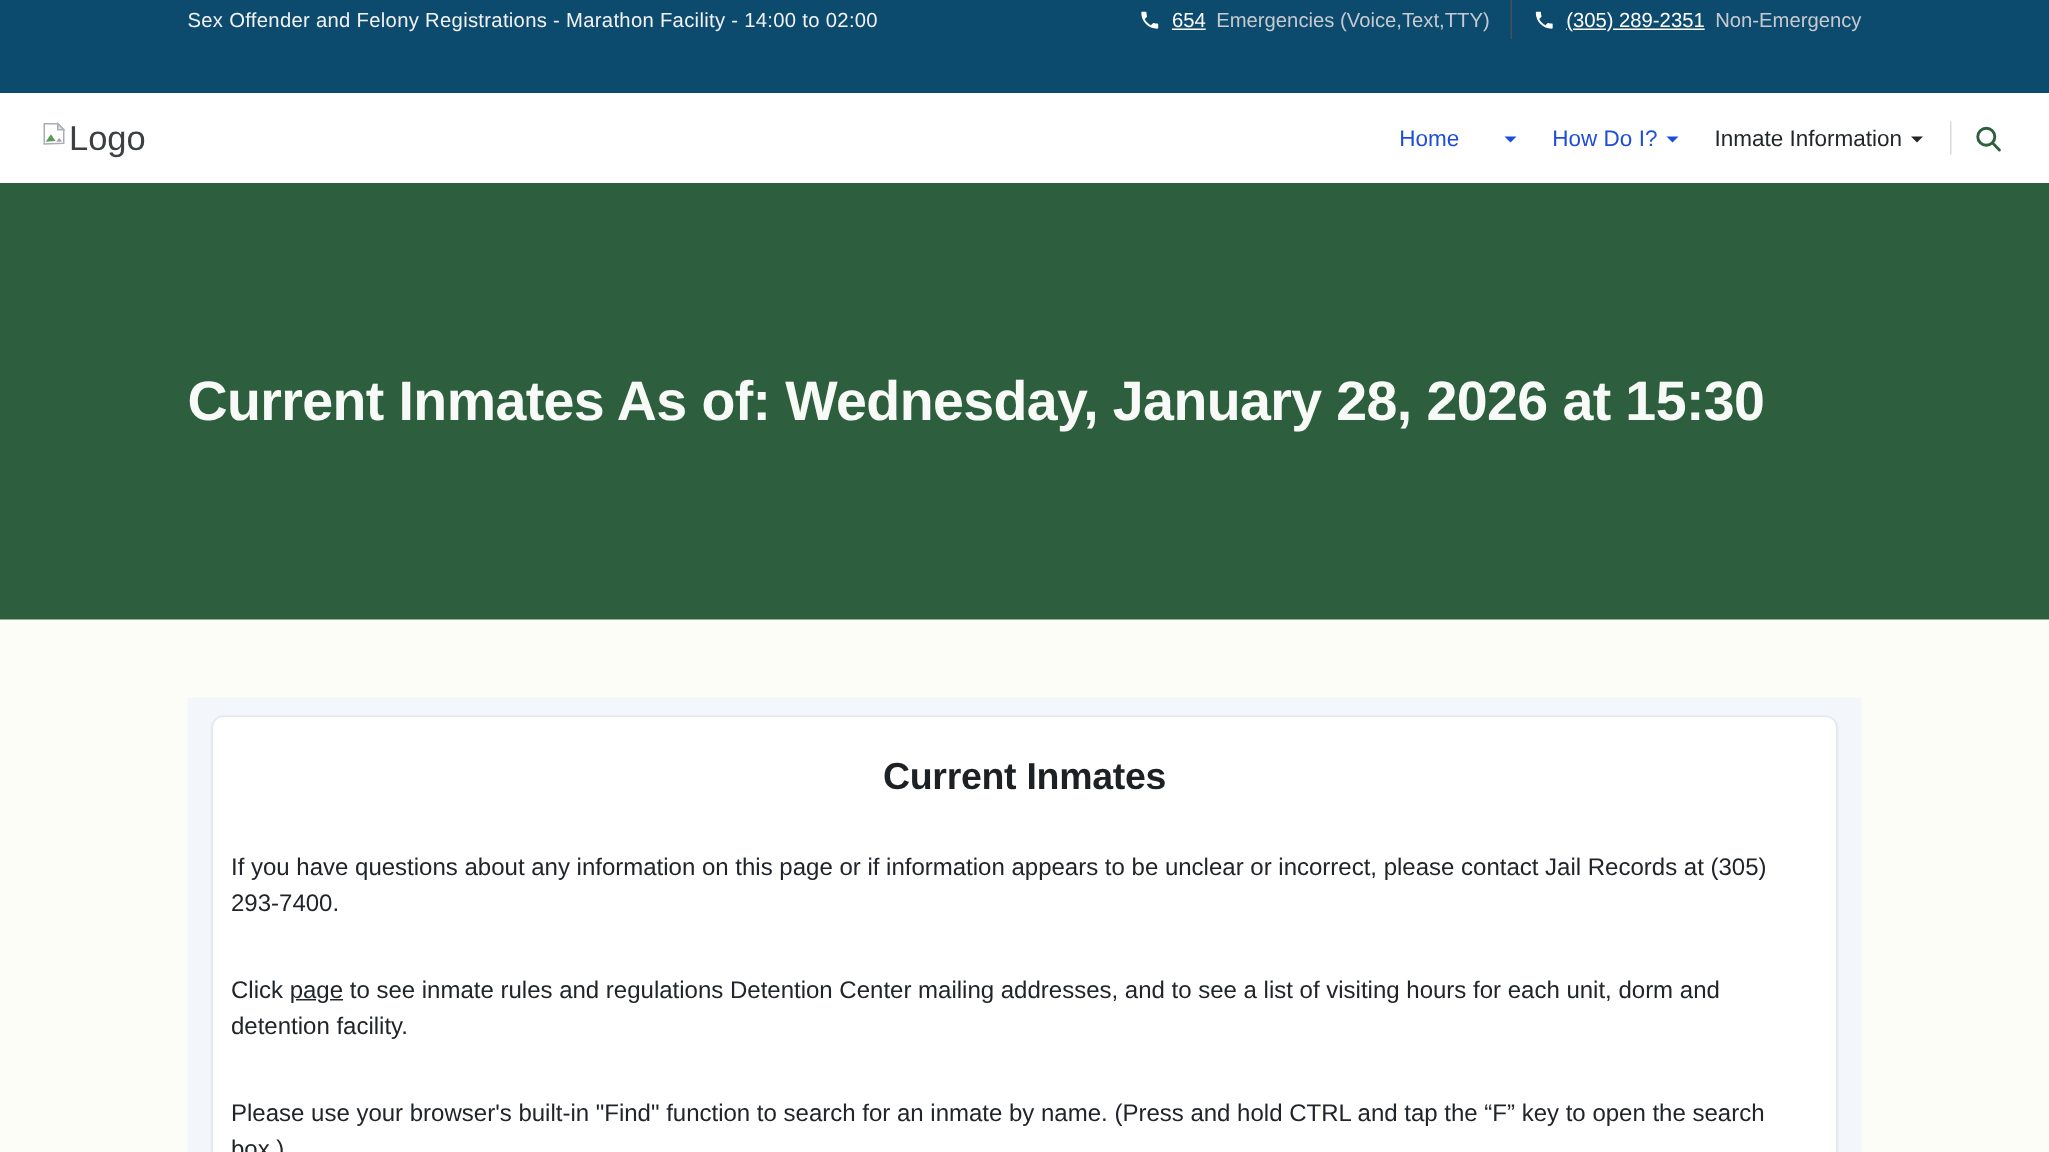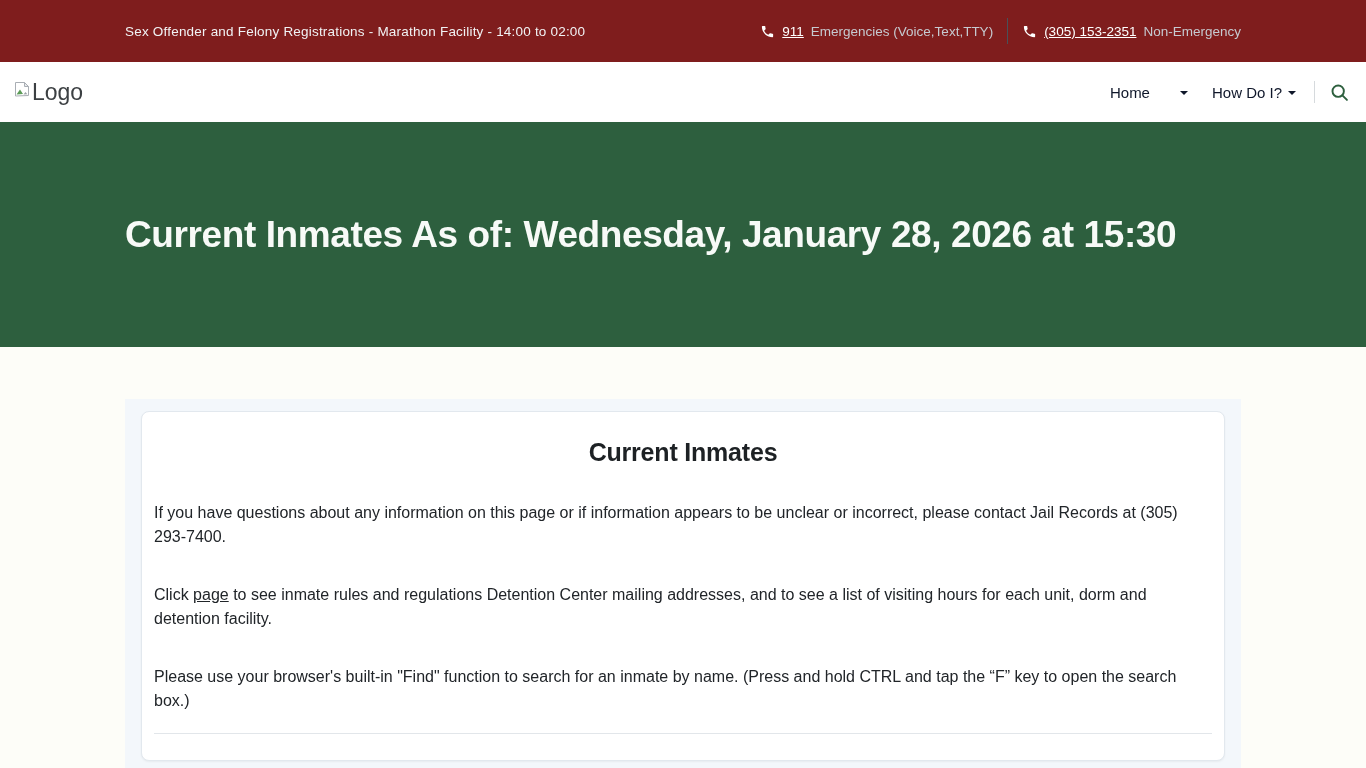--- a/index.html
+++ b/index.html
@@ -6,57 +6,57 @@
   html, body { width: 1366px; height: 768px; overflow: hidden; }
   body {
     font-family: "Liberation Sans", sans-serif;
     background: #fdfdf8;
     color: #212529;
   }
   .container { width: 1116px; margin: 0 auto; }
 
   
   .topbar {
-    height: 62px; background: #7f1d1d; display: flex; align-items: center;
+    height: 62px; background: #0c4a6e; display: flex; align-items: flex-start;
   }
   .topbar .container { display: flex; align-items: center; justify-content: space-between; }
   .topbar-left { color: #f1f2f4; font-size: 13.5px; letter-spacing: .2px; }
   .topbar-right { display: flex; align-items: center; font-size: 13.5px; }
   .phone-group { display: flex; align-items: center; gap: 7px; }
   .phone-ico { width: 15px; height: 15px; flex: 0 0 auto; }
   .tb-link { color: #ffffff; text-decoration: underline; cursor: pointer; }
   .tb-label { color: #c6cad0; }
   .tb-divider { width: 1px; height: 26px; background: #4a5058; margin: 0 14px; }
 
   
   .navbar {
     height: 60px; background: #ffffff; display: flex; align-items: center;
-    padding: 0 13px;
+    padding: 0 27px;
     gap: 24px;
   }
   .brand { display: flex; align-items: flex-start; cursor: pointer; }
   .broken-img { width: 18px; height: 18px; margin-top: 2px; }
   .brand-text { font-size: 23px; color: #3c4043; margin-left: 1px; }
   .nav-menu { margin-left: auto; display: flex; align-items: center; }
   .nav-item {
-    font-size: 15px; color: #0f172a; padding: 8px 9px; margin: 0 3px;
+    font-size: 15px; color: #1d4ed8; padding: 8px 9px; margin: 0 3px;
     cursor: pointer; white-space: nowrap; display: flex; align-items: center;
   }
   .nav-item.active { color: #23272b; }
   .caret {
     display: inline-block; margin-left: 6px; margin-top: 2px;
     border-left: 4px solid transparent; border-right: 4px solid transparent;
     border-top: 4px solid currentColor;
   }
   .nav-divider { width: 1px; height: 22px; background: #d6dadd; margin: 0 10px 0 6px; }
   .search-btn { width: 28px; height: 28px; display: flex; align-items: center; justify-content: center; cursor: pointer; }
   .search-ico { width: 21px; height: 21px; }
 
   
-  .hero { height: 225px; background: #2d5f3e; display: flex; align-items: center; }
+  .hero { height: 291px; background: #2d5f3e; display: flex; align-items: center; }
   .hero h1 {
     color: #f7faf7; font-size: 37px; font-weight: 600; letter-spacing: -0.4px;
     white-space: nowrap;
   }
 
   
   .section {
     width: 1116px; margin: 52px auto 0; background: #f3f7fb;
     padding: 12px 16px 0; min-height: 369px;
   }
@@ -78,29 +78,29 @@
 <body>
 
 <div class="topbar">
   <div class="container">
     <div class="topbar-left">Sex Offender and Felony Registrations - Marathon Facility - 14:00 to 02:00</div>
     <div class="topbar-right">
       <div class="phone-group">
         <svg class="phone-ico" viewBox="0 0 24 24">
           <path fill="#ffffff" d="M6.62 10.79c1.44 2.83 3.76 5.14 6.59 6.59l2.2-2.2c.27-.27.67-.36 1.02-.24 1.12.37 2.33.57 3.57.57.55 0 1 .45 1 1V20c0 .55-.45 1-1 1C10.61 21 3 13.39 3 4c0-.55.45-1 1-1h3.5c.55 0 1 .45 1 1 0 1.25.2 2.45.57 3.57.11.35.03.74-.25 1.02l-2.2 2.2z"></path>
         </svg>
-        <a class="tb-link">911</a>
+        <a class="tb-link">654</a>
         <span class="tb-label">Emergencies (Voice,Text,TTY)</span>
       </div>
       <div class="tb-divider"></div>
       <div class="phone-group">
         <svg class="phone-ico" viewBox="0 0 24 24">
           <path fill="#ffffff" d="M6.62 10.79c1.44 2.83 3.76 5.14 6.59 6.59l2.2-2.2c.27-.27.67-.36 1.02-.24 1.12.37 2.33.57 3.57.57.55 0 1 .45 1 1V20c0 .55-.45 1-1 1C10.61 21 3 13.39 3 4c0-.55.45-1 1-1h3.5c.55 0 1 .45 1 1 0 1.25.2 2.45.57 3.57.11.35.03.74-.25 1.02l-2.2 2.2z"></path>
         </svg>
-        <a class="tb-link">(305) 153-2351</a>
+        <a class="tb-link">(305) 289-2351</a>
         <span class="tb-label">Non-Emergency</span>
       </div>
     </div>
   </div>
 </div>
 
 <div class="navbar">
   <div class="brand">
     <svg class="broken-img" viewBox="0 0 18 18">
       <path fill="#ffffff" stroke="#a9aeb4" stroke-width="1" d="M2.5 1.5h9l4 4v9l-13 .5z"></path>
@@ -113,20 +113,24 @@
 
   <div class="nav-menu">
     <div class="nav-item">
       <span>Home</span>
     </div>
     <div class="nav-item">
       <span class="caret"></span>
     </div>
     <div class="nav-item">
       <span>How Do I?</span>
+      <span class="caret"></span>
+    </div>
+    <div class="nav-item active">
+      <span>Inmate Information</span>
       <span class="caret"></span>
     </div>
     <div class="nav-divider"></div>
     <div class="search-btn">
       <svg class="search-ico" viewBox="0 0 24 24" fill="none">
         <circle cx="10.5" cy="10.5" r="6.5" stroke="#2d5f3e" stroke-width="2.2"></circle>
         <line x1="15.3" y1="15.3" x2="20.5" y2="20.5" stroke="#2d5f3e" stroke-width="2.2" stroke-linecap="round"></line>
       </svg>
     </div>
   </div>

